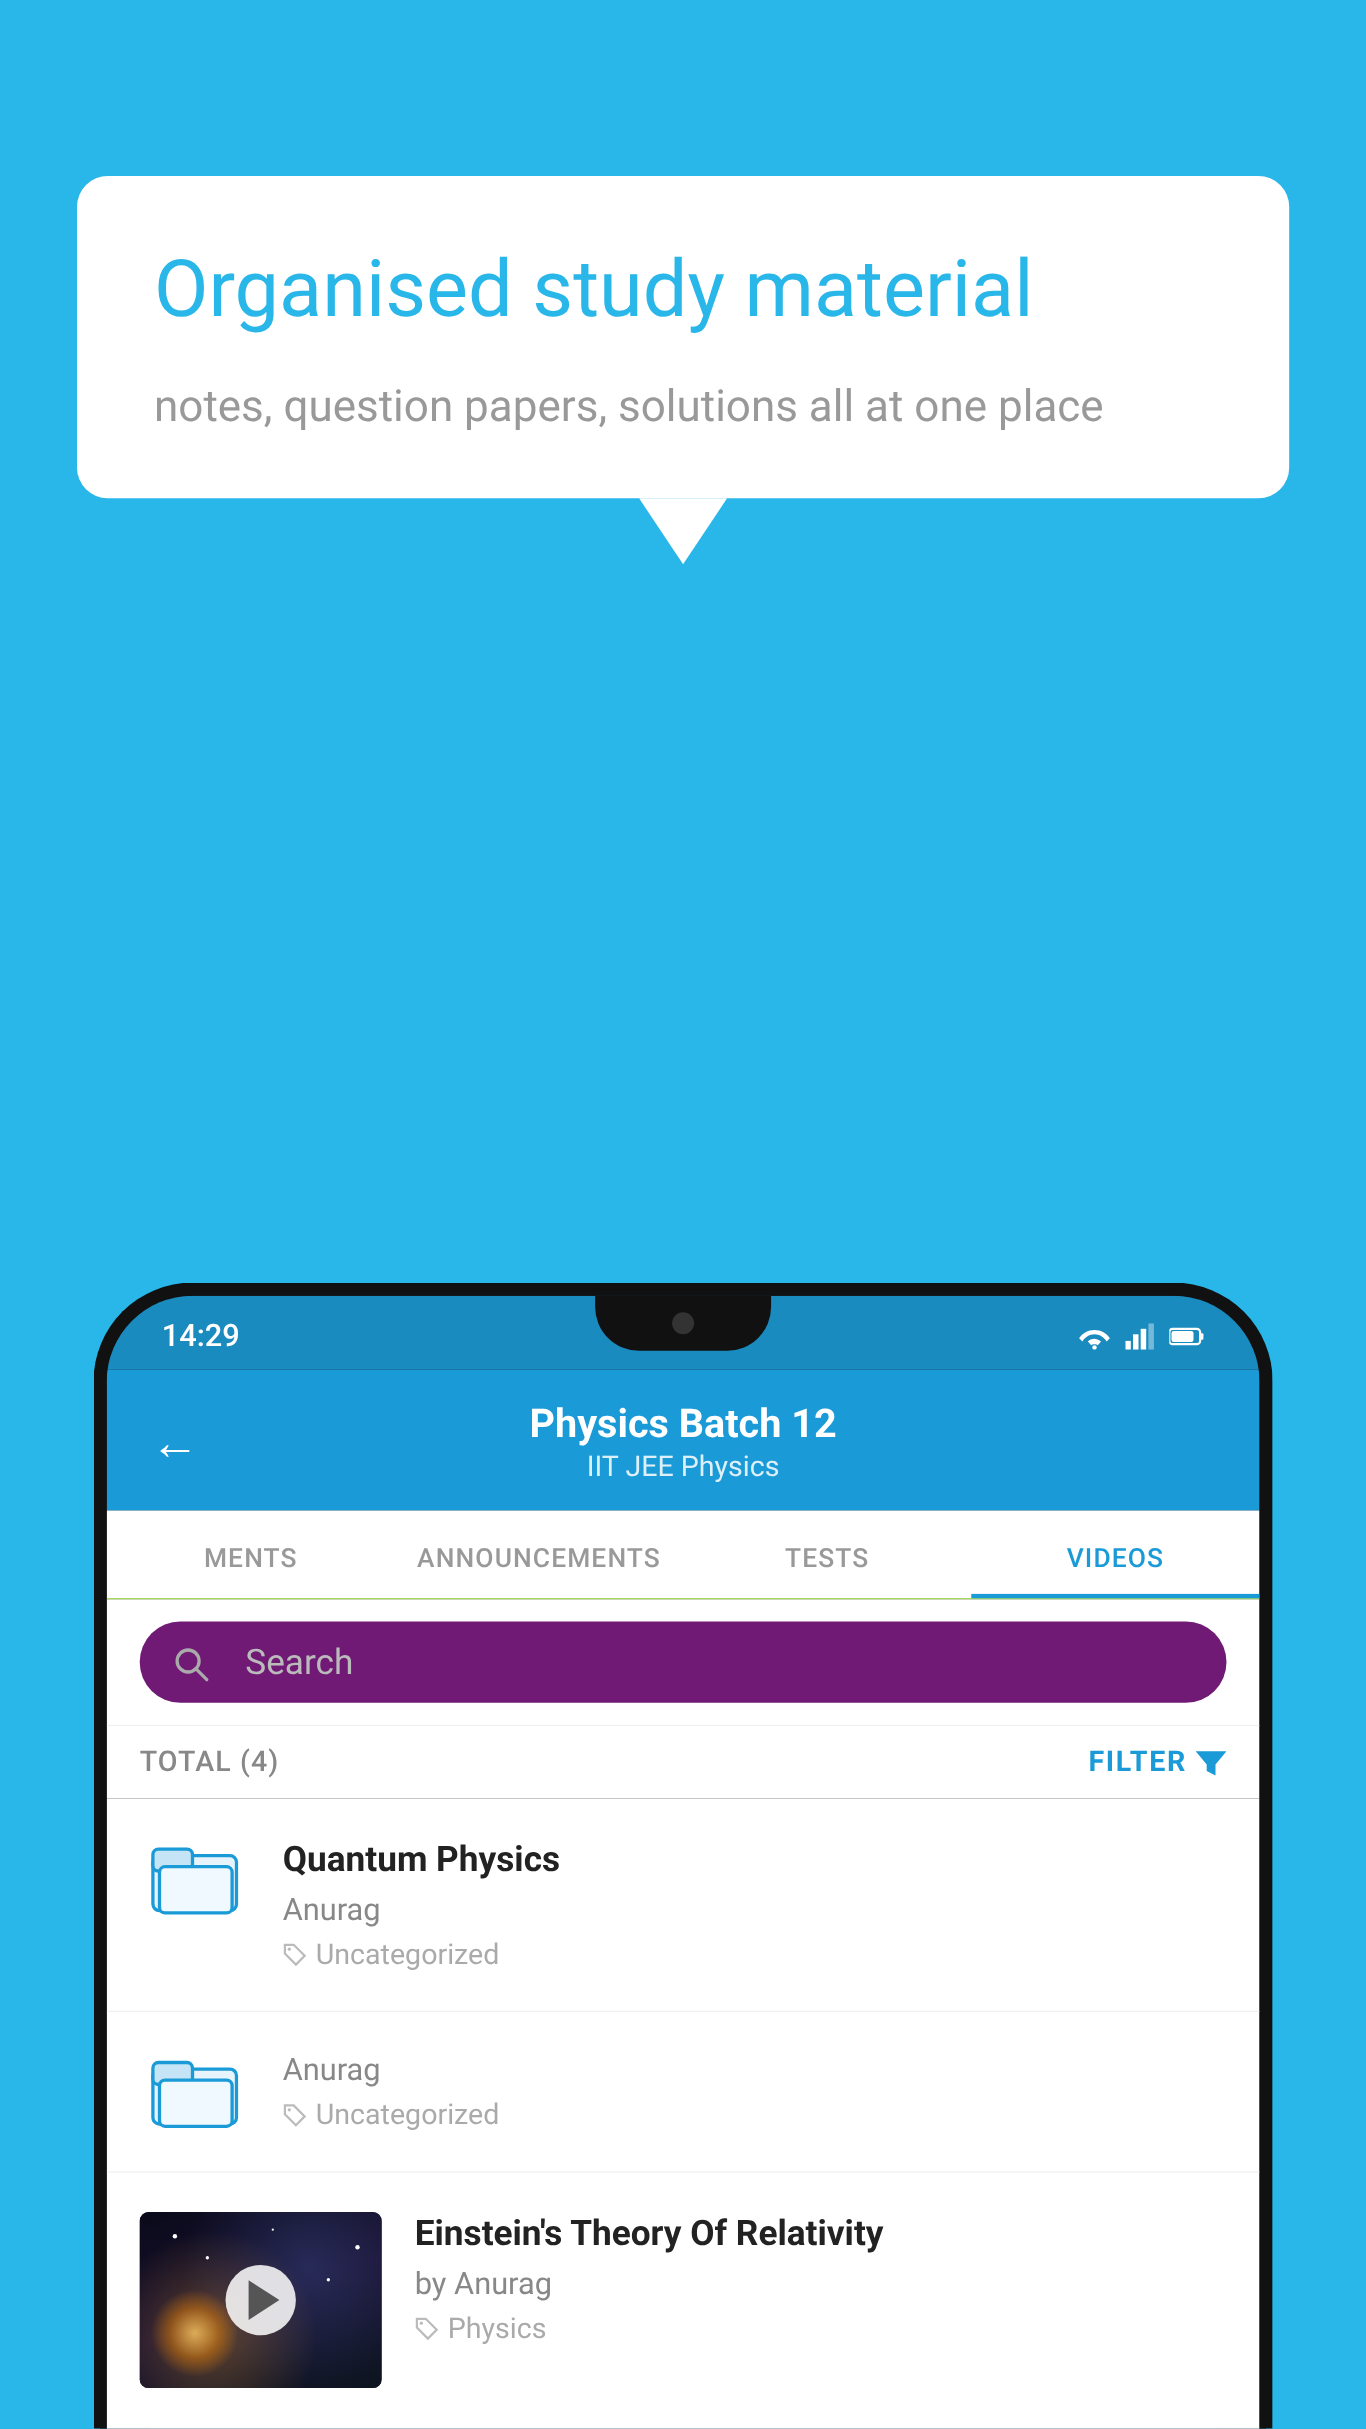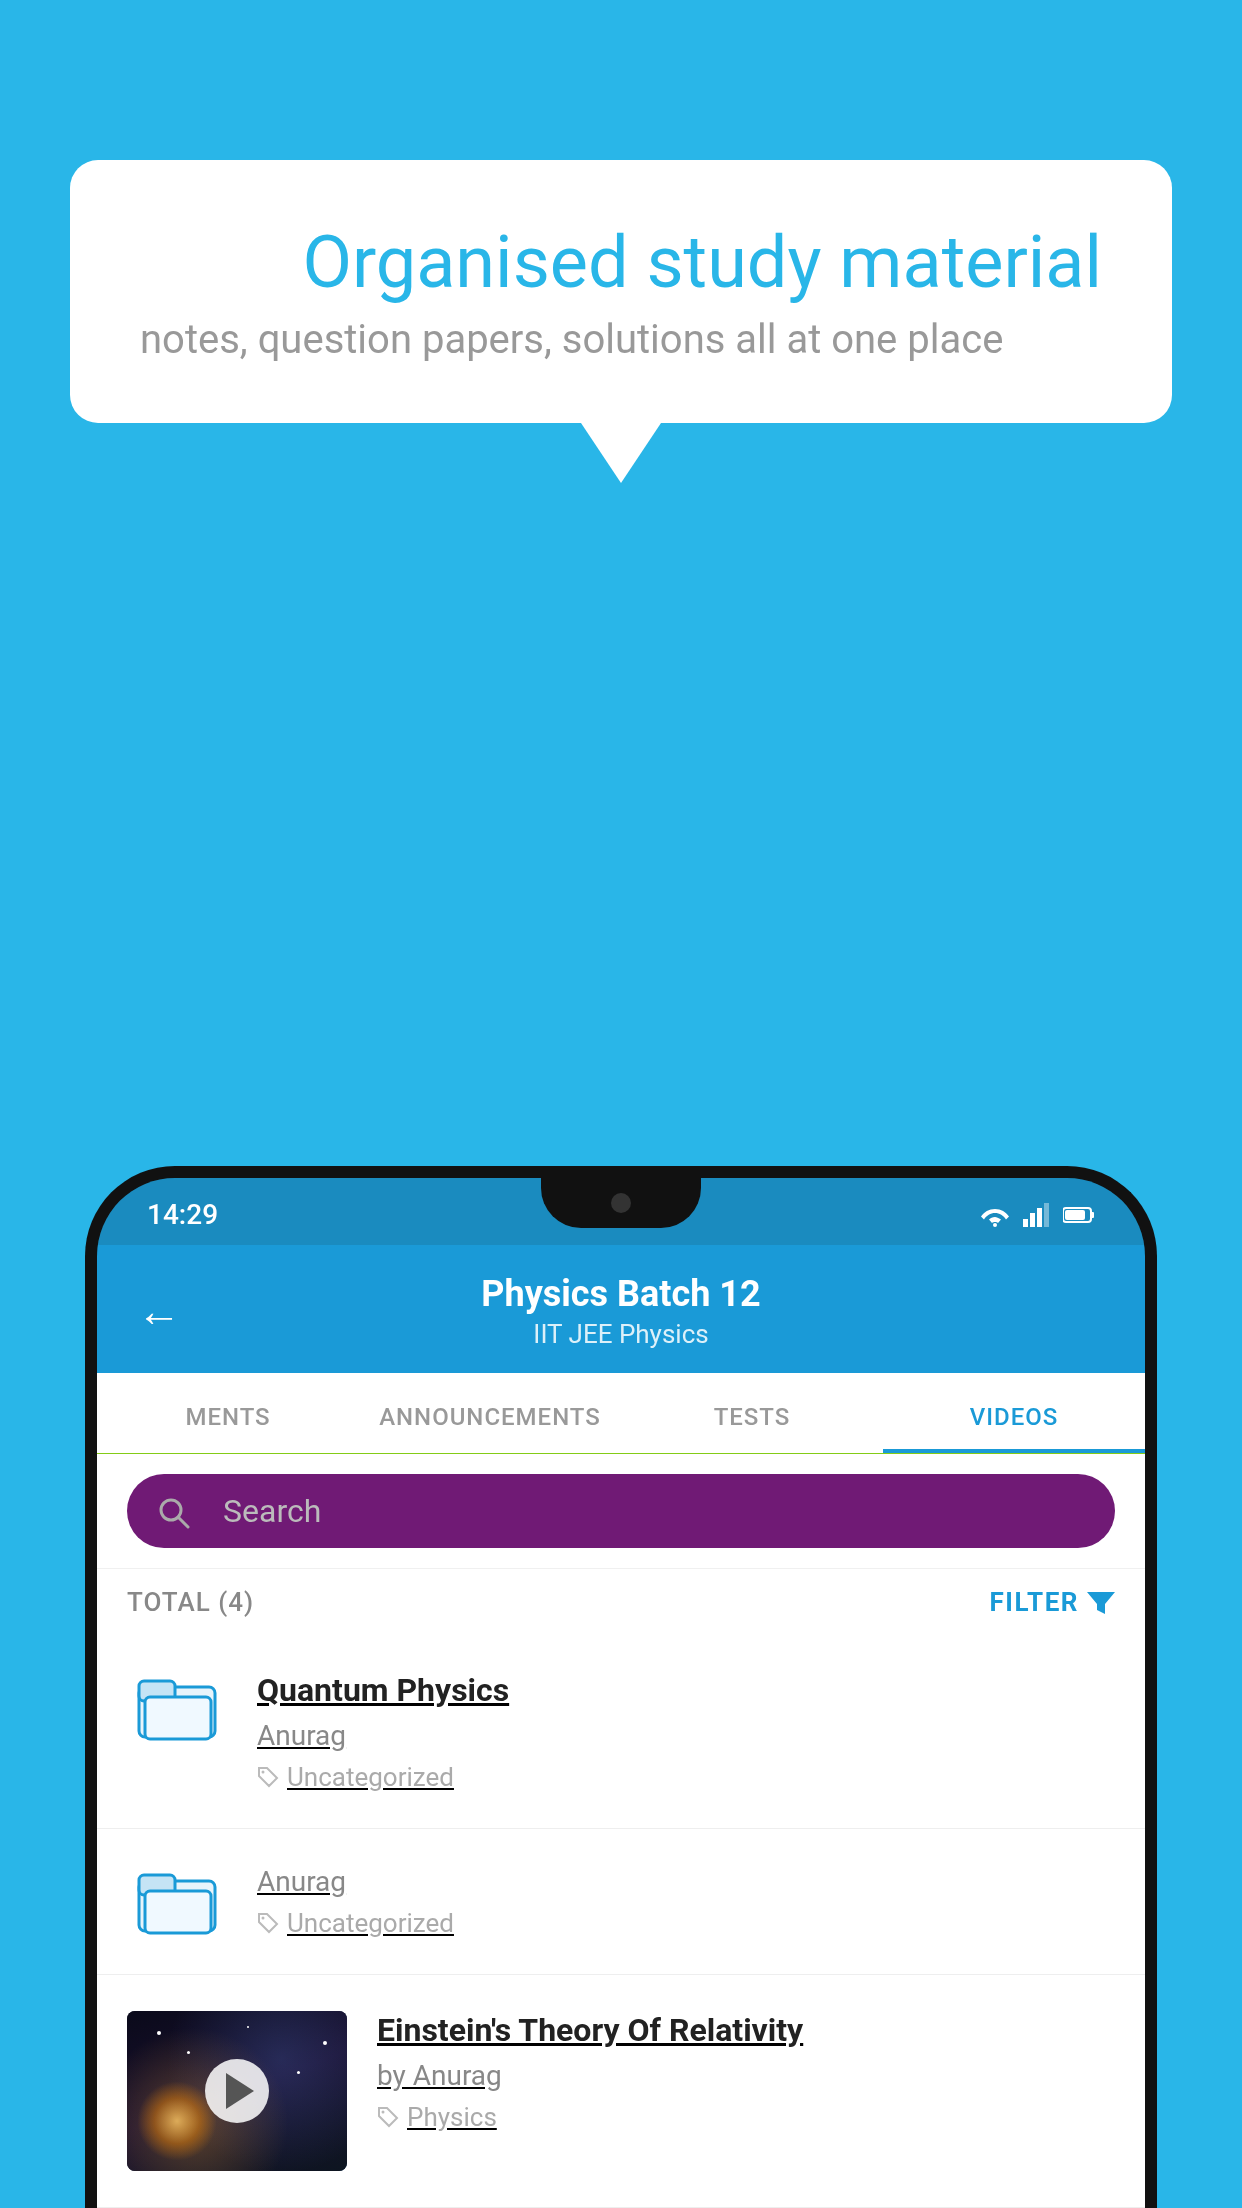--- a/index.html
+++ b/index.html
@@ -30,22 +30,21 @@
       border-radius: 28px;
       padding: 60px 70px;
       width: 100%;
     }
 
     .speech-bubble-title {
       color: #29b6e8;
       font-size: 72px;
       font-weight: 400;
       line-height: 1.2;
-      margin-bottom: 10px;
-      text-align: right;
+      margin-bottom: 40px;
     }
 
     .speech-bubble-subtitle {
       color: #999;
       font-size: 40px;
       font-weight: 400;
     }
 
     .speech-bubble-arrow {
       width: 0;
@@ -254,21 +253,20 @@
       justify-content: center;
     }
 
     .folder-icon-svg {
       width: 80px;
       height: 70px;
     }
 
     .video-info {
       flex: 1;
-      text-decoration: underline;
     }
 
     .video-title {
       font-size: 32px;
       font-weight: 700;
       color: #222;
       margin-bottom: 10px;
     }
 
     .video-author {

